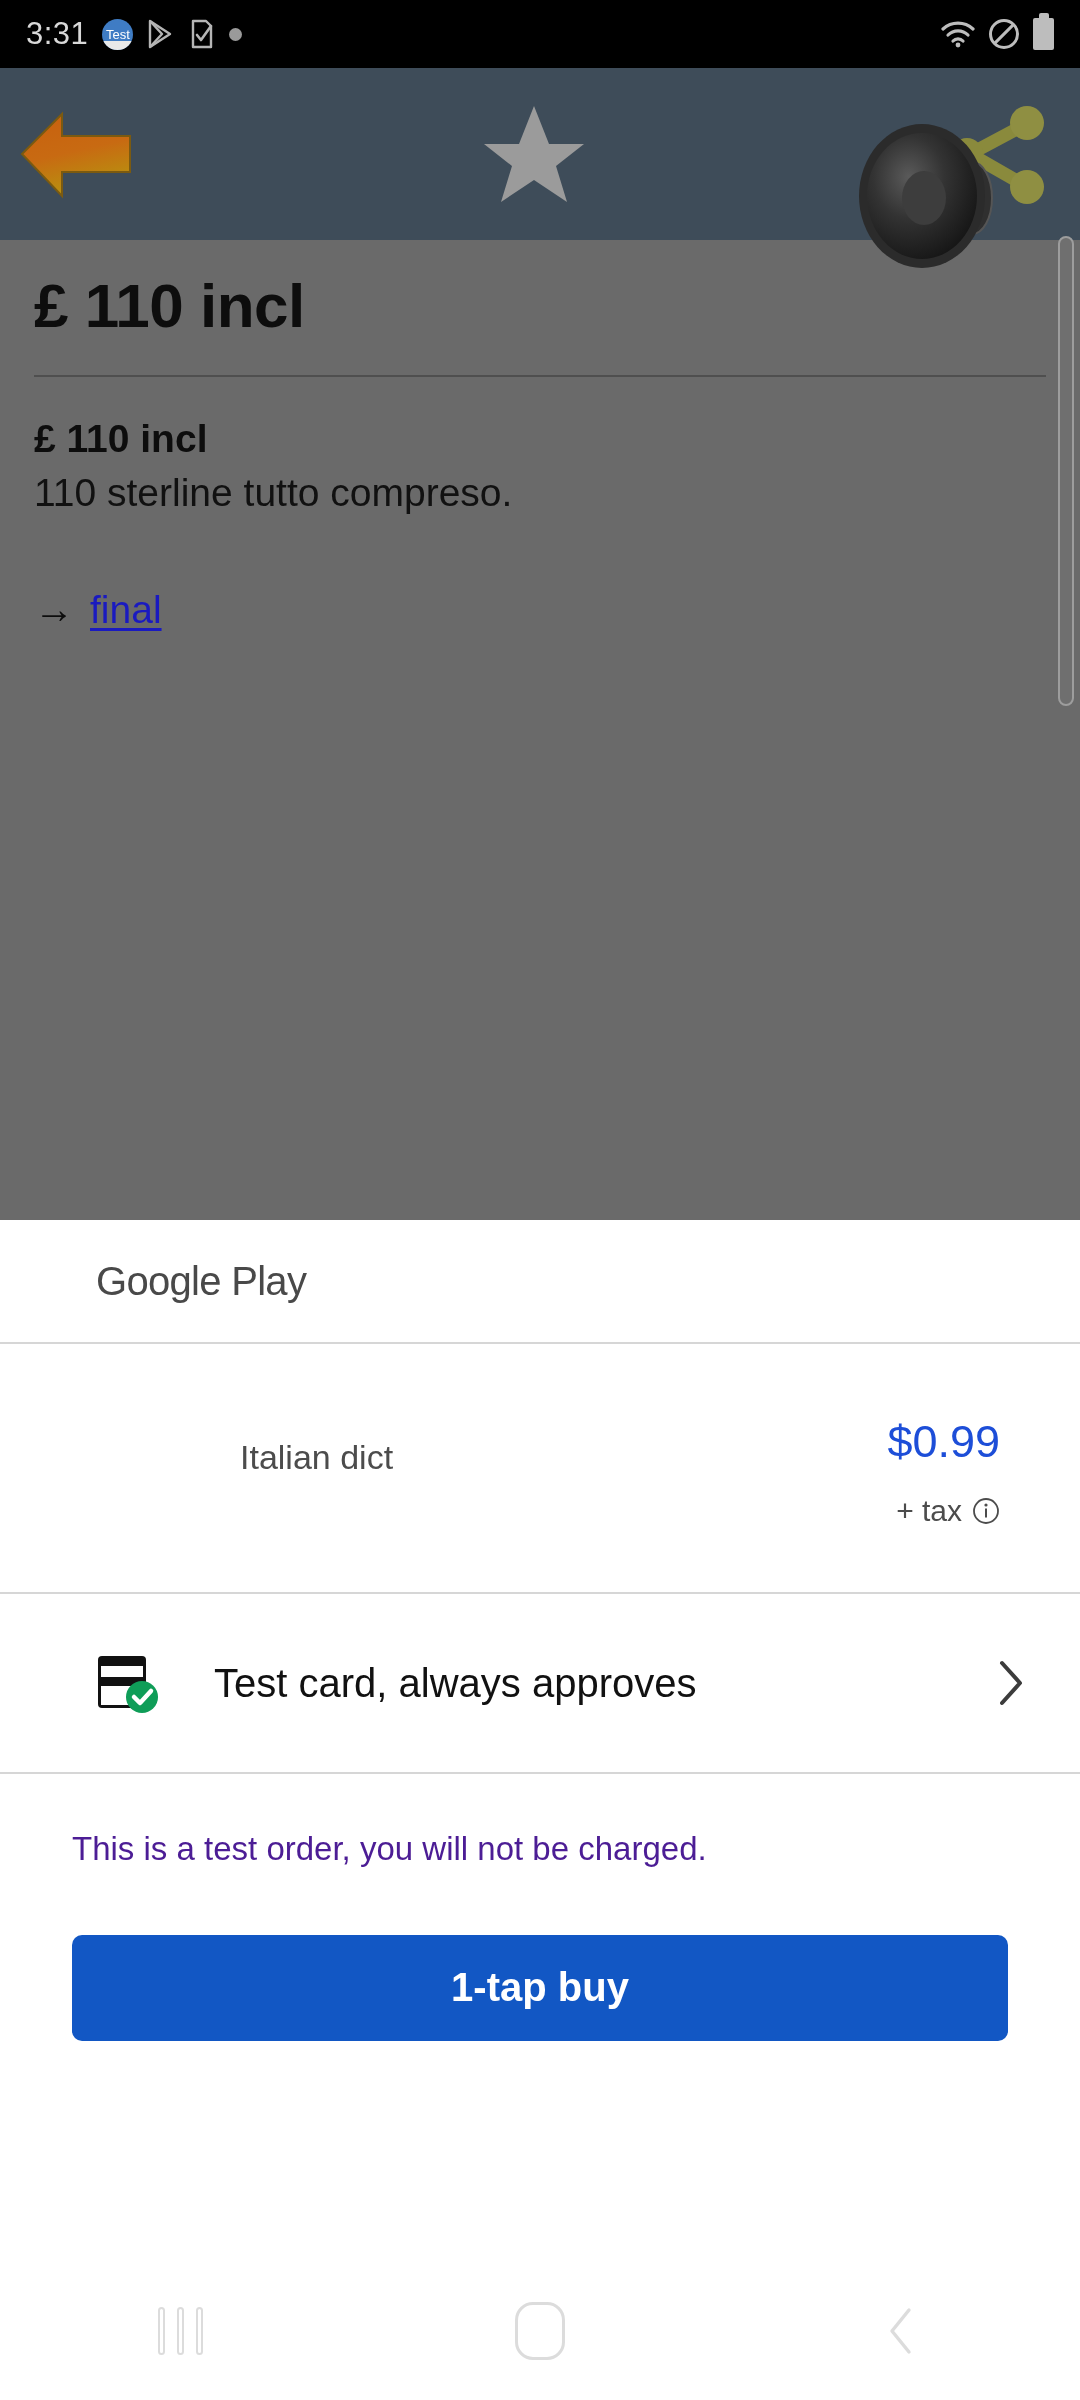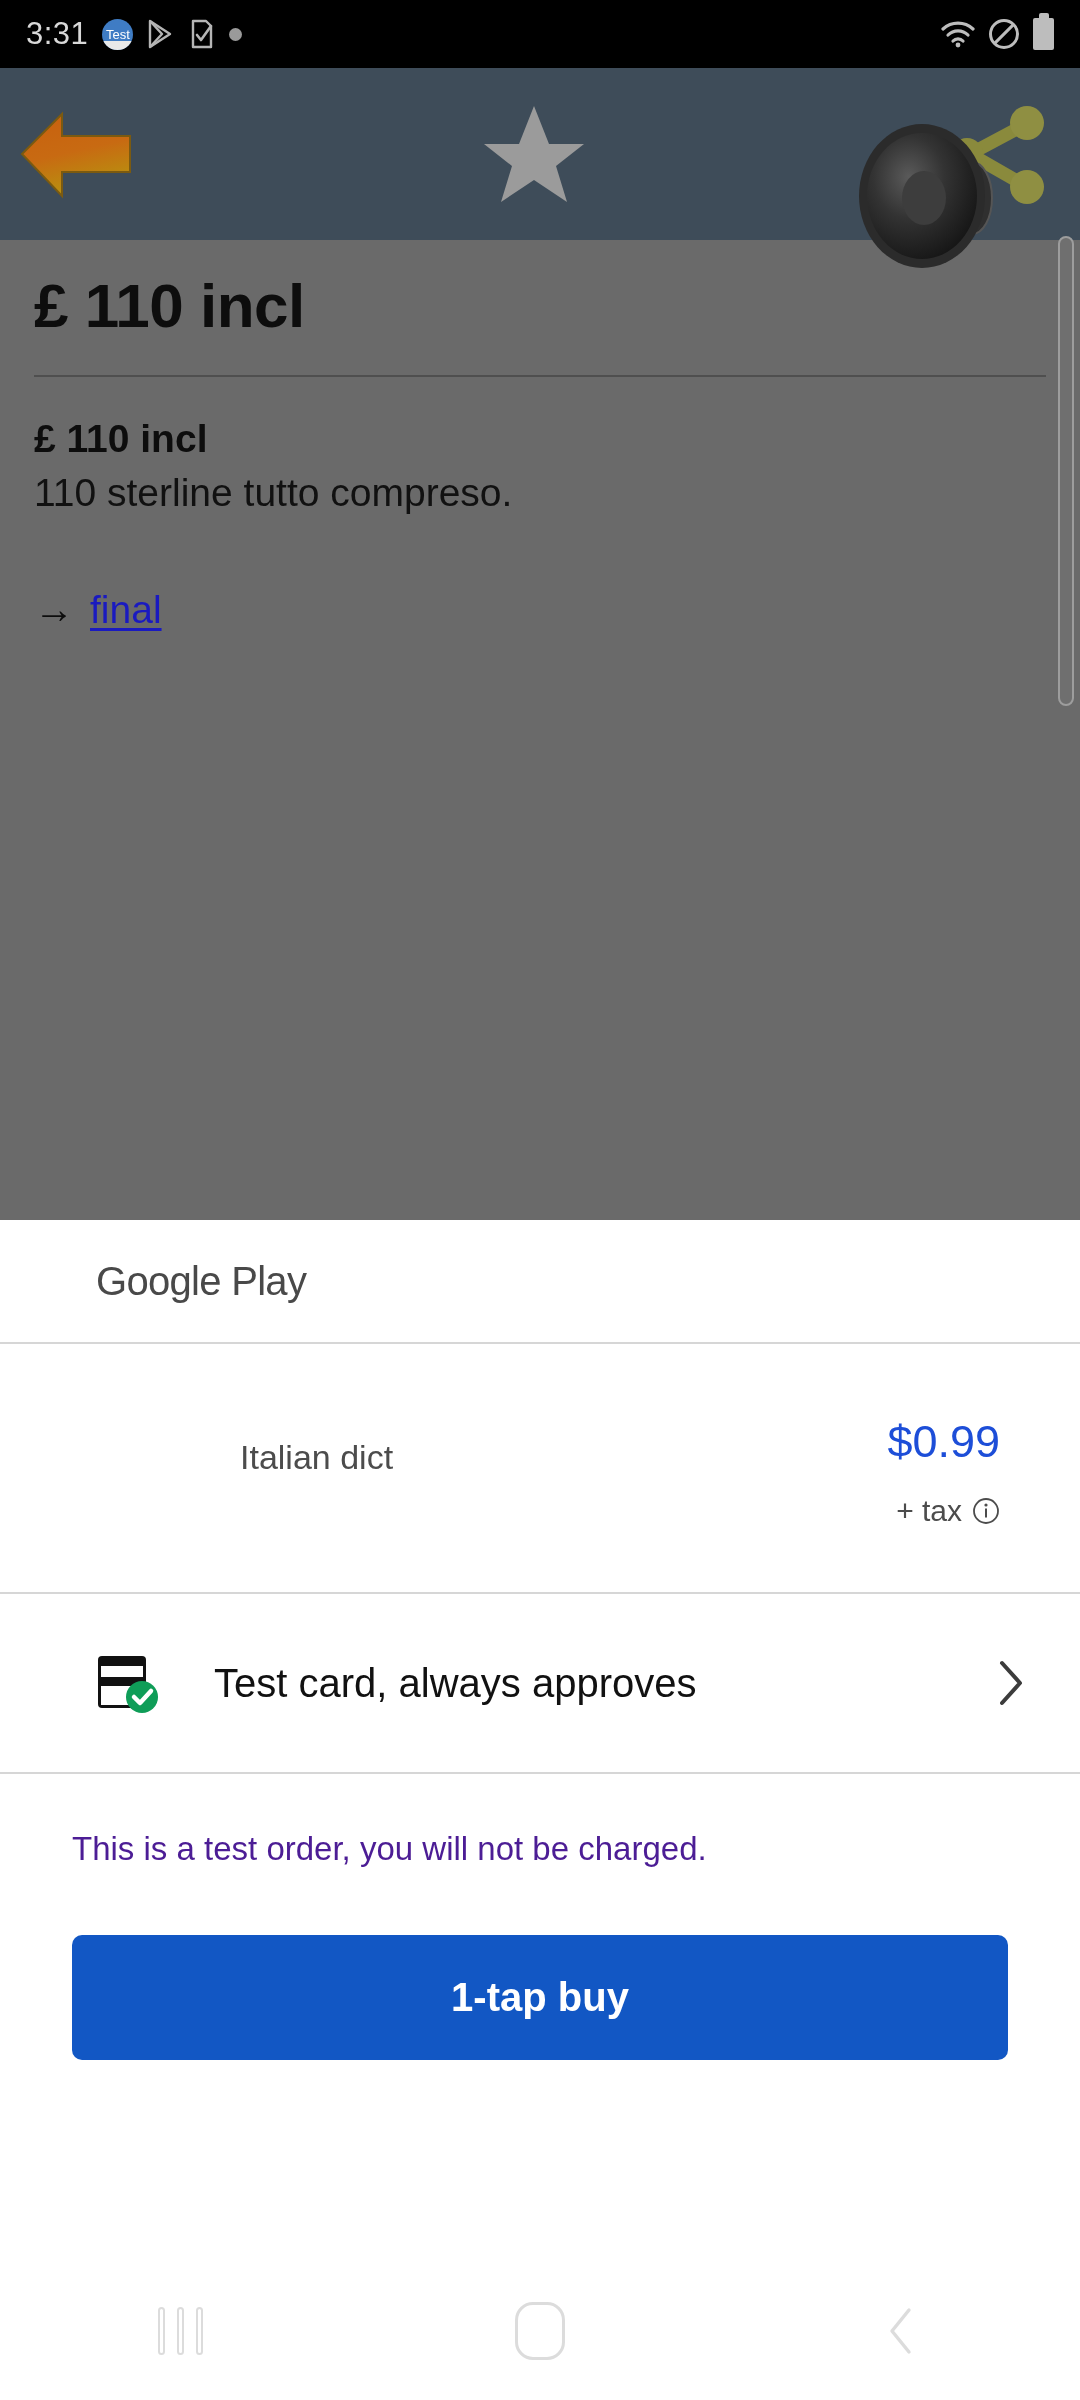--- a/index.html
+++ b/index.html
@@ -109,21 +109,21 @@
   .card-ic{ width:72px; height:62px; position:relative; flex:0 0 auto; }
   .pay-label{ font-size:40px; color:#111; flex:1; }
   .chev{ width:26px; height:46px; flex:0 0 auto; }
 
   .notes{ padding:52px 56px 0 72px; }
   .note{ font-size:33px; color:#4c1d95; line-height:1.42; }
   .note + .note{ margin-top:38px; }
 
   .buy-wrap{ padding:62px 72px 0 72px; }
   .buy-btn{
-    width:100%; height:125px; background:#1257c4; border:none; border-radius:10px;
+    width:100%; height:106px; background:#1257c4; border:none; border-radius:10px;
     color:#fff; font-size:40px; font-weight:bold; cursor:pointer;
     display:flex; align-items:center; justify-content:center;
     font-family:"Liberation Sans", sans-serif;
   }
 
   
   .navbar{
     position:absolute; left:0; bottom:0; width:1080px; height:138px;
     background:#fff; display:flex; align-items:center; z-index:30;
   }

